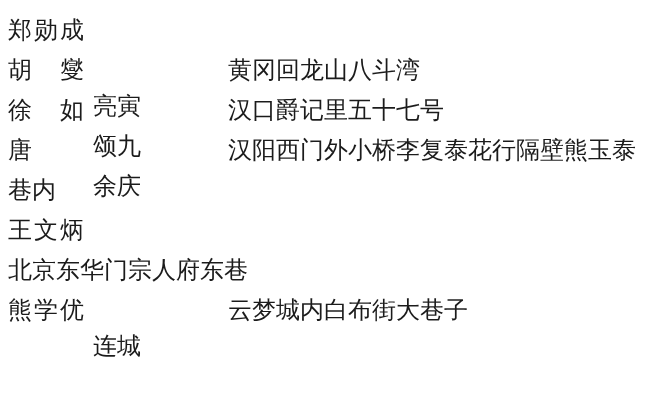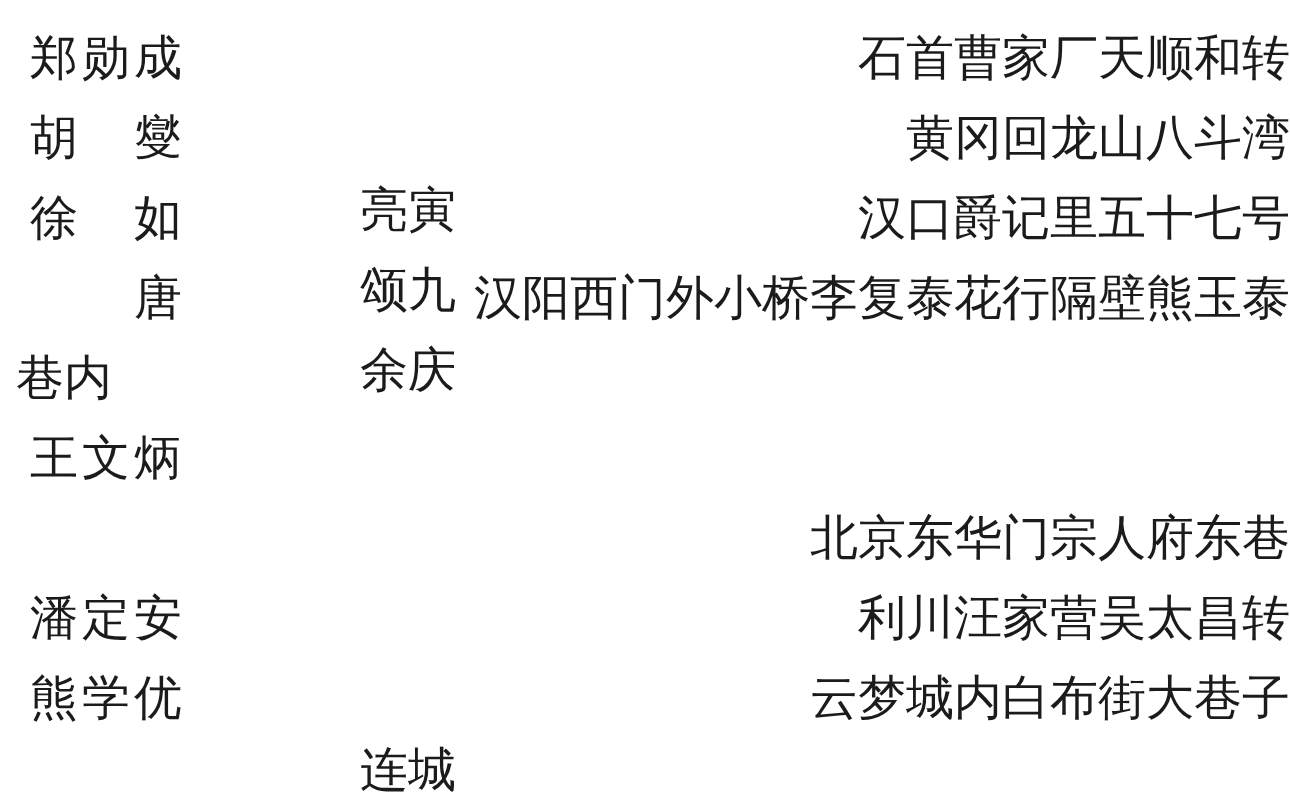--- a/index.html
+++ b/index.html
@@ -18,21 +18,20 @@
     position: absolute;
     left: 8px;
     top: 10px;
     right: 0;
   }
   .row {
     display: flex;
     height: 40px;
     line-height: 40px;
     white-space: nowrap;
-    text-align: right;
   }
   .cell { display: block; overflow: visible; }
   .cell.name {
     width: 85px;
     letter-spacing: 2px;
     flex: 0 0 85px;
   }
   .cell.zi {
     width: 135px;
     flex: 0 0 135px;
@@ -42,21 +41,20 @@
   .row.continuation .cell.cont { width: auto; }
 </style>
 </head>
 <body>
 
 <div class="page" style="background: rgb(255, 255, 255); color: rgb(27, 27, 27);">
   <div class="directory">
       <div class="row">
         <span class="cell name">郑勋成</span>
         <span class="cell zi"></span>
-        <span class="cell addr">石首曹家厂天顺和转</span>
       </div>
       <div class="row">
         <span class="cell name">胡　燮</span>
         <span class="cell zi">亮寅</span>
         <span class="cell addr">黄冈回龙山八斗湾</span>
       </div>
       <div class="row">
         <span class="cell name">徐　如</span>
         <span class="cell zi">颂九</span>
         <span class="cell addr">汉口爵记里五十七号</span>
@@ -69,23 +67,18 @@
       <div class="row continuation">
         <span class="cell cont">巷内</span>
       </div>
       <div class="row">
         <span class="cell name">王文炳</span>
       </div>
       <div class="row">
         <span class="cell addr">北京东华门宗人府东巷</span>
       </div>
       <div class="row">
-        <span class="cell name">潘定安</span>
-        <span class="cell zi"></span>
-        <span class="cell addr">利川汪家营吴太昌转</span>
-      </div>
-      <div class="row">
         <span class="cell name">熊学优</span>
         <span class="cell zi">连城</span>
         <span class="cell addr">云梦城内白布街大巷子</span>
       </div>
     </div>
 </div>
 
 </body></html>

